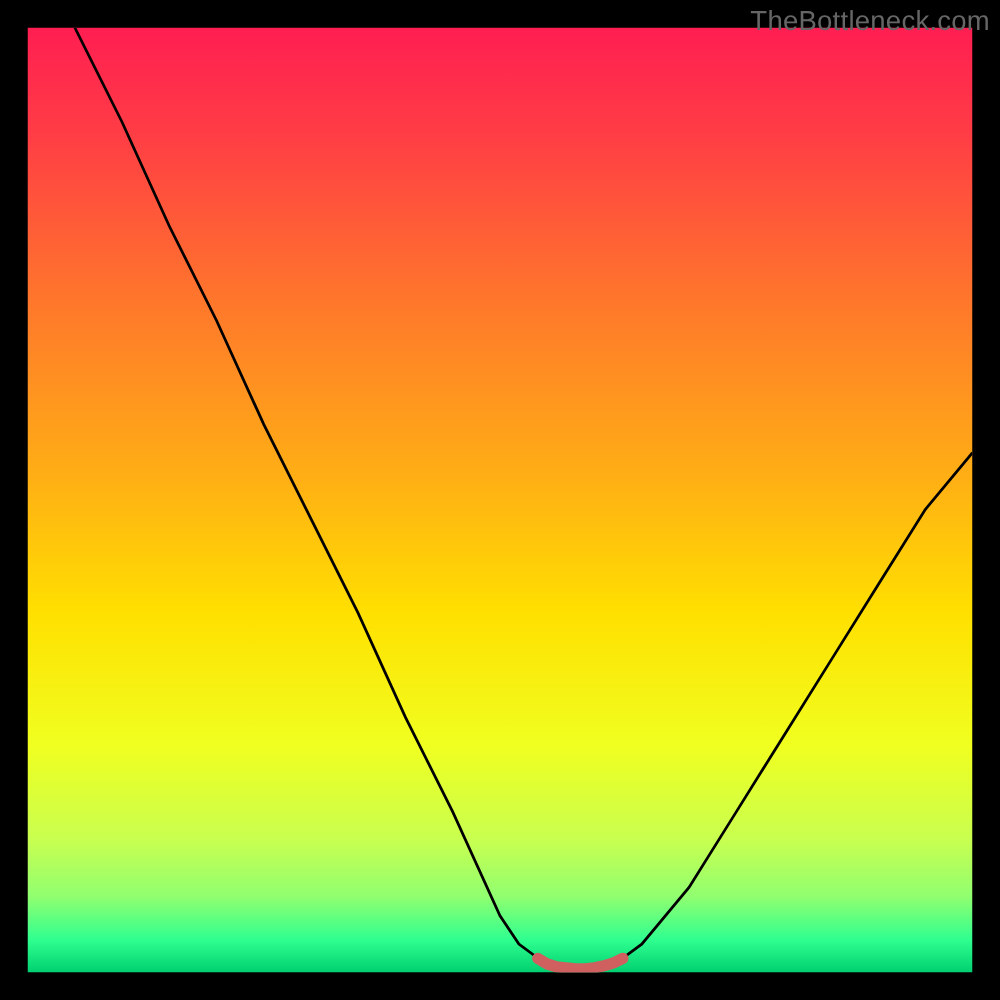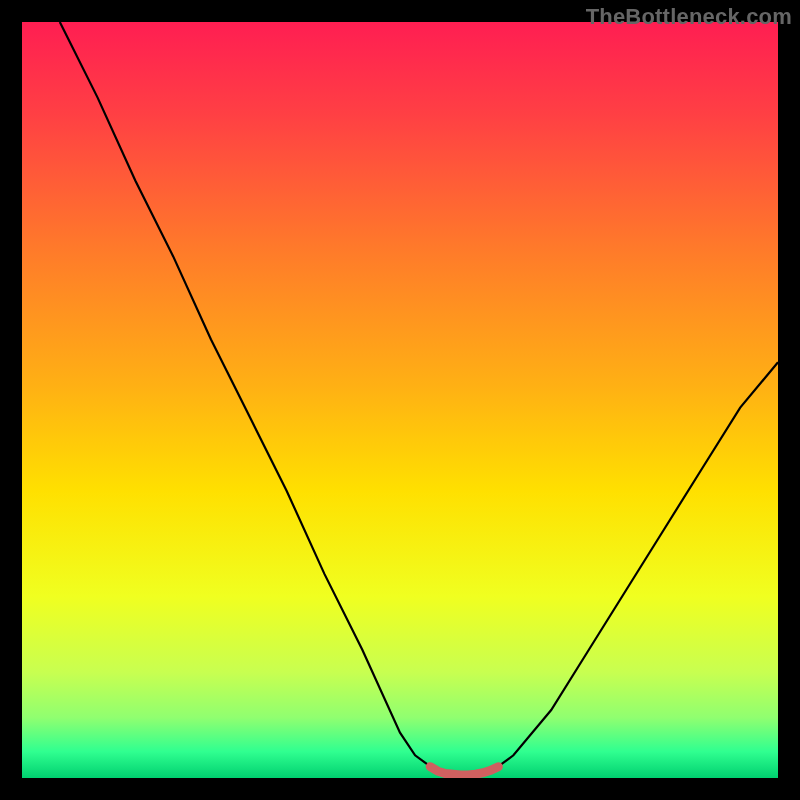--- a/index.html
+++ b/index.html
@@ -17,21 +17,21 @@
     top: 22px;
     width: 756px;
     height: 756px;
   }
   .watermark {
     position: absolute;
     top: 4px;
     right: 8px;
     color: #666;
     font-size: 22px;
-    font-weight: 700;
+    font-weight: 400;
     letter-spacing: 0.2px;
     pointer-events: none;
   }
   svg { display: block; }
 </style>
 </head>
 <body>
 
 <div class="plot-area">
   <svg id="chart-svg" width="756" height="756" viewBox="0 0 756 756">

